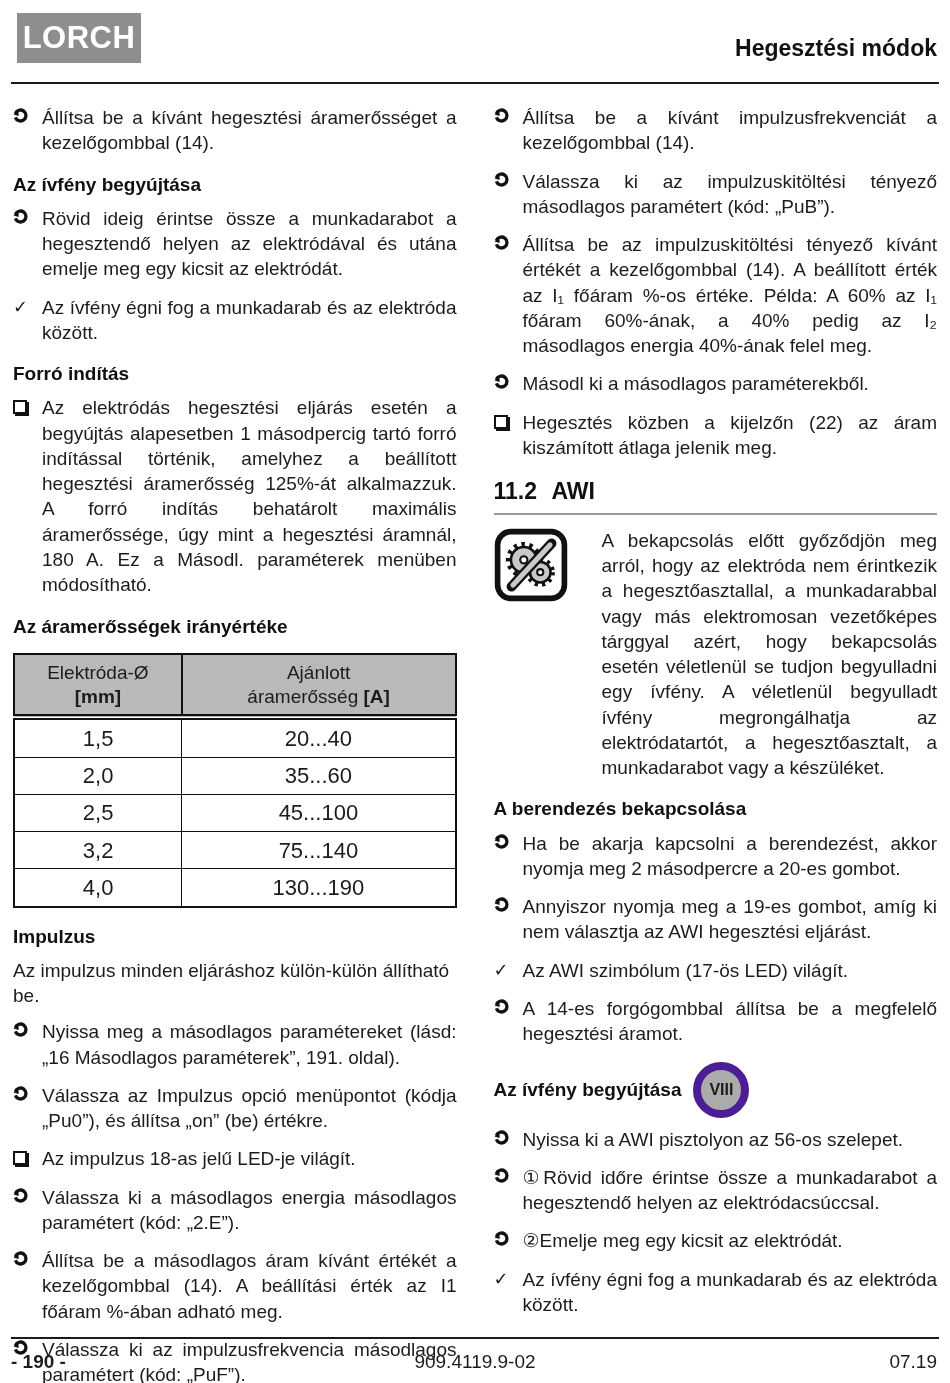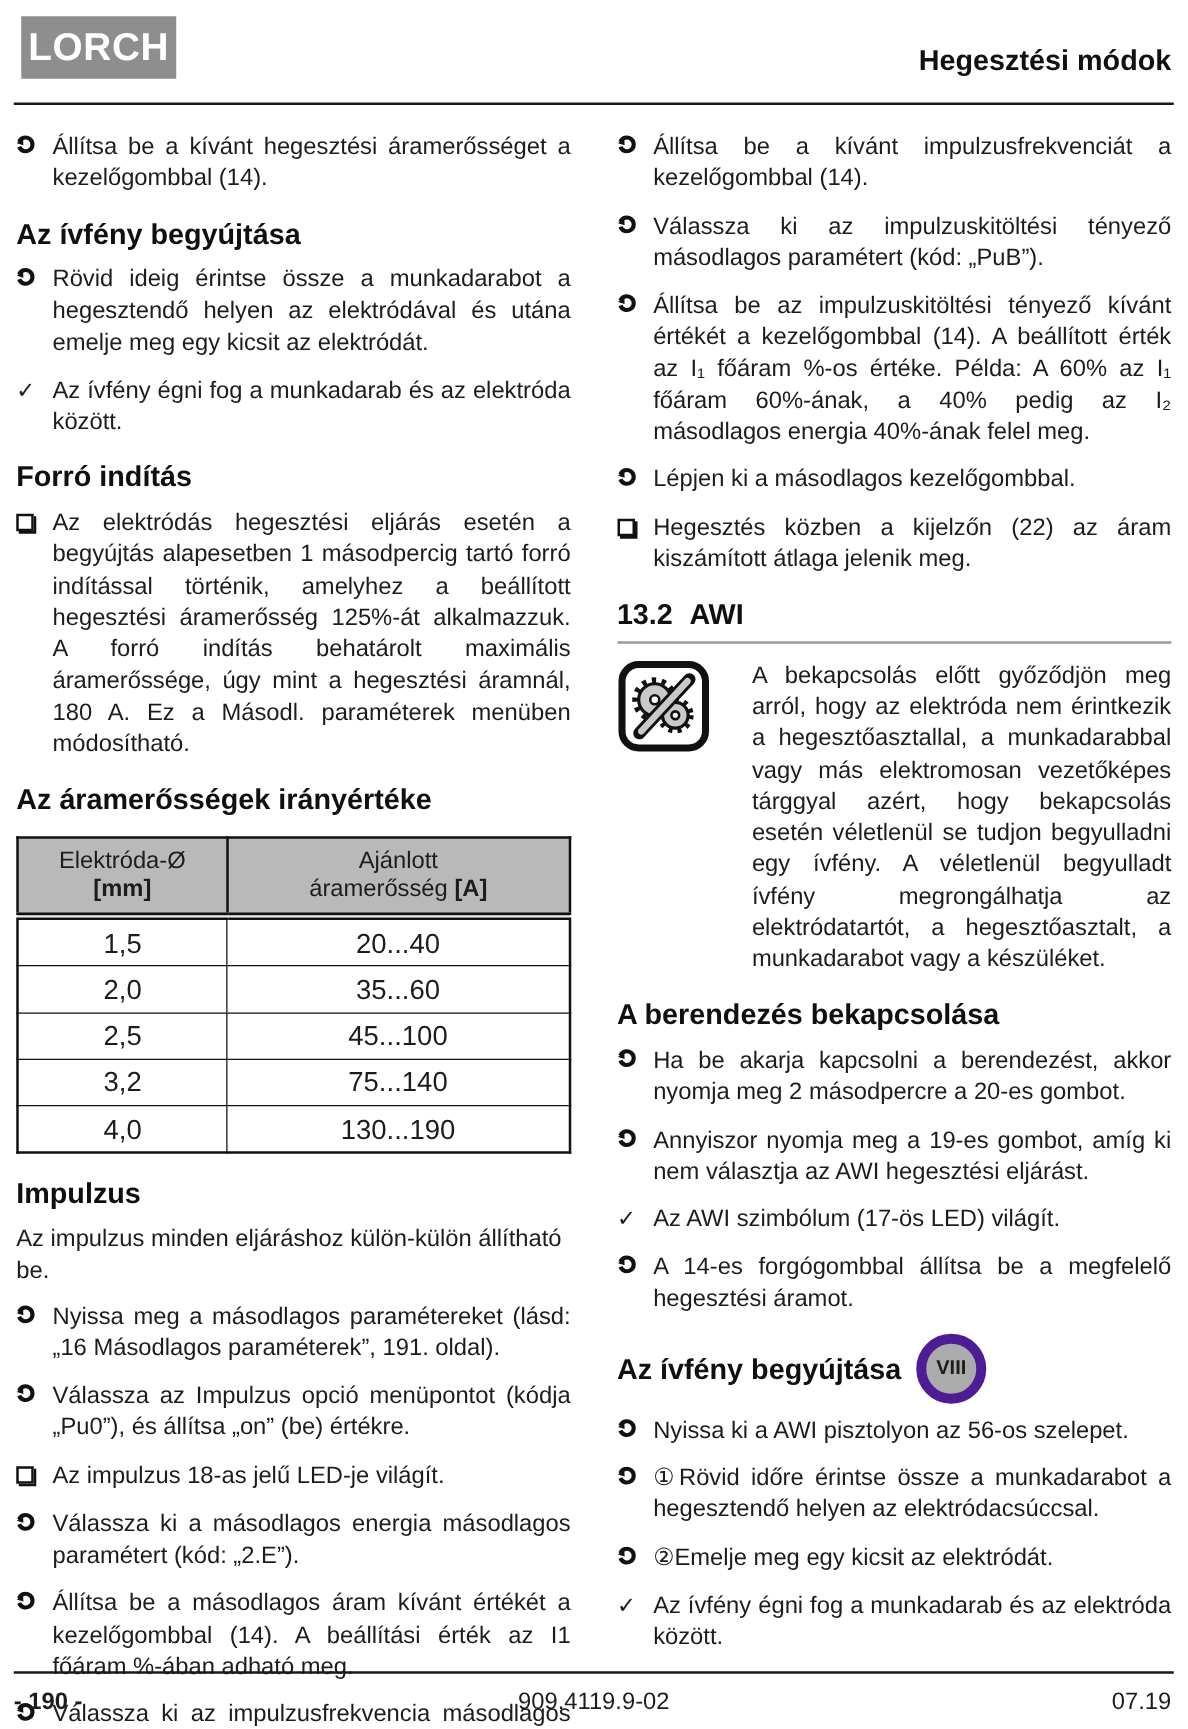--- a/index.html
+++ b/index.html
@@ -13,21 +13,21 @@
   .header{position:relative;height:82px;margin:0 11px;border-bottom:2.5px solid #1a1a1a;}
   .logo{
     position:absolute;left:6px;top:13px;width:124px;height:50px;
     background:#8e8e8e;color:#fff;display:flex;align-items:center;justify-content:center;
     font-weight:700;font-size:31px;letter-spacing:.5px;
   }
   .header-title{position:absolute;right:2px;bottom:20px;font-weight:700;font-size:23px;color:#111;}
   
   .columns{display:flex;gap:37px;padding:0 13px;margin-top:21px;}
   .col{flex:1 1 0;font-size:19px;line-height:1.33;min-width:0;}
-  h3{font-size:23px;font-weight:700;margin:16px 0 9px;color:#101010;}
+  h3{font-size:19px;font-weight:700;margin:16px 0 9px;color:#101010;}
   .para{margin:0 0 11px;}
   .li{display:flex;margin:0 0 13px;}
   .bullet{flex:0 0 29px;}
   .txt{flex:1;text-align:justify;}
   .arrow-svg{margin-top:3px;display:block;}
   .checkmark{font-size:18px;line-height:1.2;display:block;margin-top:2px;}
   .cbx{display:inline-block;width:10px;height:10px;border:2px solid #111;box-shadow:2px 2px 0 0 #111;margin-top:5px;}
   
   table.values{width:100%;border-collapse:collapse;margin:14px 0 8px;border:2.5px solid #111;}
   table.values th{
@@ -221,28 +221,28 @@
           </span>
           <div class="txt">Állítsa be az impulzuskitöltési tényező kívánt értékét a kezelőgombbal (14). A beállított érték az I₁ főáram %-os értéke. Példa: A 60% az I₁ főáram 60%-ának, a 40% pedig az I₂ másodlagos energia 40%-ának felel meg.</div>
         </div>
         <div class="li">
           <span class="bullet">
             <svg class="arrow-svg" width="15" height="15" viewBox="0 0 20 20">
               <path d="M3.14 7.5 A7.3 7.3 0 1 1 3.14 12.5" fill="none" stroke="#111" stroke-width="4.4"></path>
               <polygon points="0.6,8.8 7.2,2.9 7.6,10.8" fill="#111"></polygon>
             </svg>
           </span>
-          <div class="txt">Lépjen ki a másodlagos kezelőgombbal.</div>
+          <div class="txt">Másodl ki a másodlagos paraméterekből.</div>
         </div>
         <div class="li">
           <span class="bullet"><span class="cbx"></span></span>
           <div class="txt">Hegesztés közben a kijelzőn (22) az áram kiszámított átlaga jelenik meg.</div>
         </div>
         <div class="sect">
-          <span class="sect-num">13.2</span>
+          <span class="sect-num">11.2</span>
           <span>AWI</span>
         </div>
         <div class="sect-rule"></div>
         <div class="notice">
           <span class="notice-icon"><svg width="74" height="74" viewBox="0 0 72 72">
               <rect x="3.5" y="3.5" width="65" height="65" rx="13" fill="#fff" stroke="#111" stroke-width="5.5"></rect>
               <circle cx="29" cy="31" r="14.5" fill="none" stroke="#111" stroke-width="6" stroke-dasharray="3.2 4.1"></circle>
               <circle cx="29" cy="31" r="12.5" fill="#c9c9c9" stroke="#111" stroke-width="2.5"></circle>
               <circle cx="45" cy="43" r="11.5" fill="none" stroke="#111" stroke-width="5.5" stroke-dasharray="2.9 3.8"></circle>
               <circle cx="45" cy="43" r="10" fill="#c9c9c9" stroke="#111" stroke-width="2.5"></circle>

